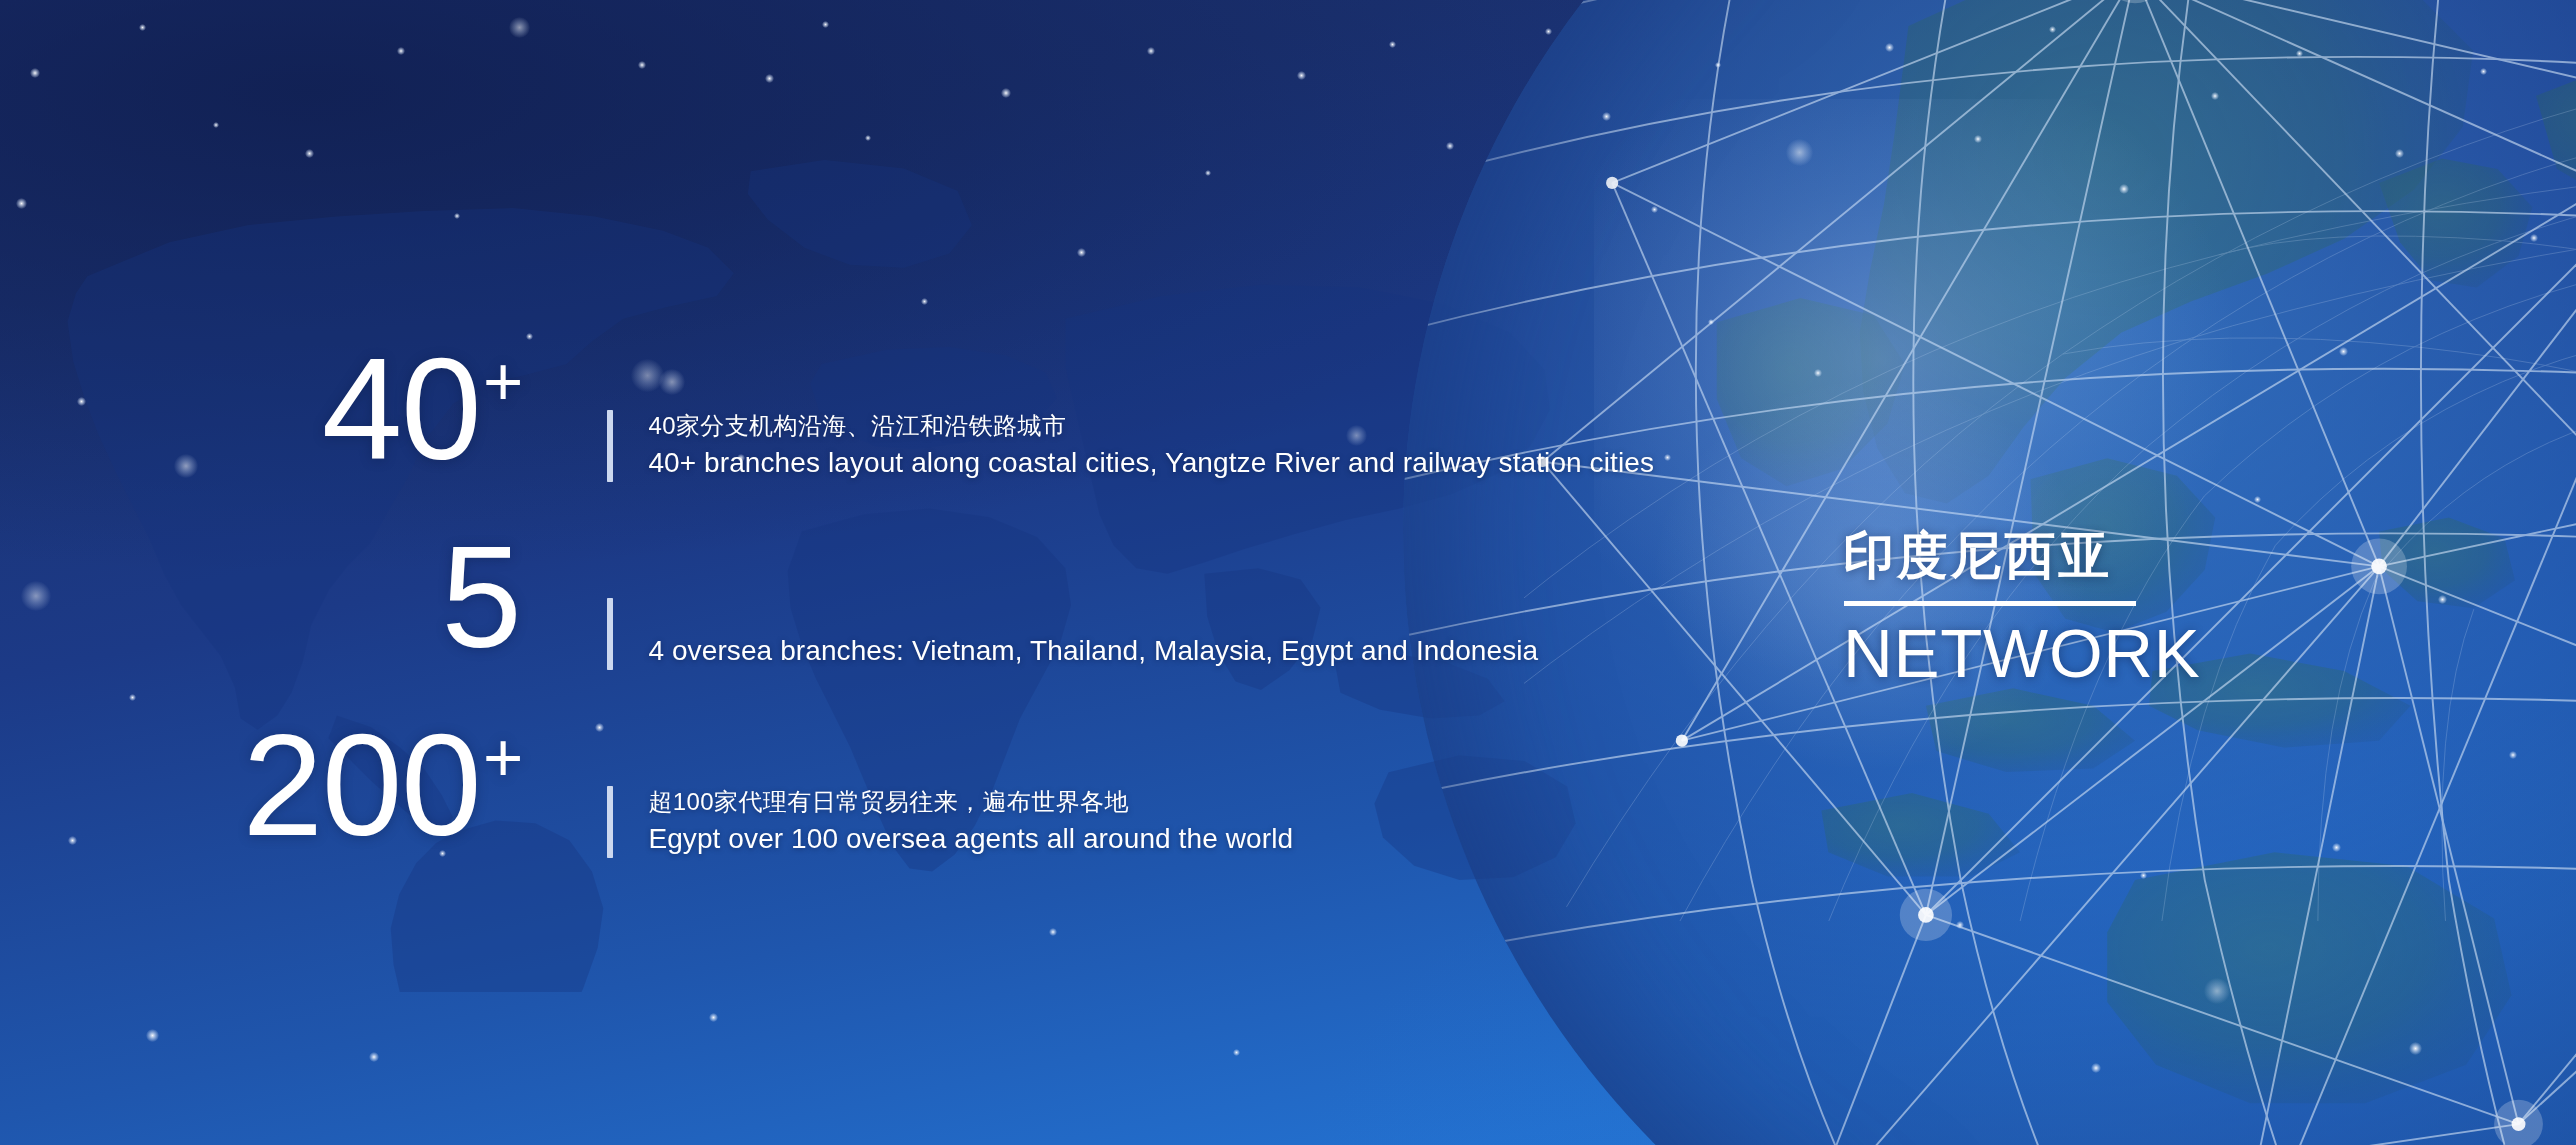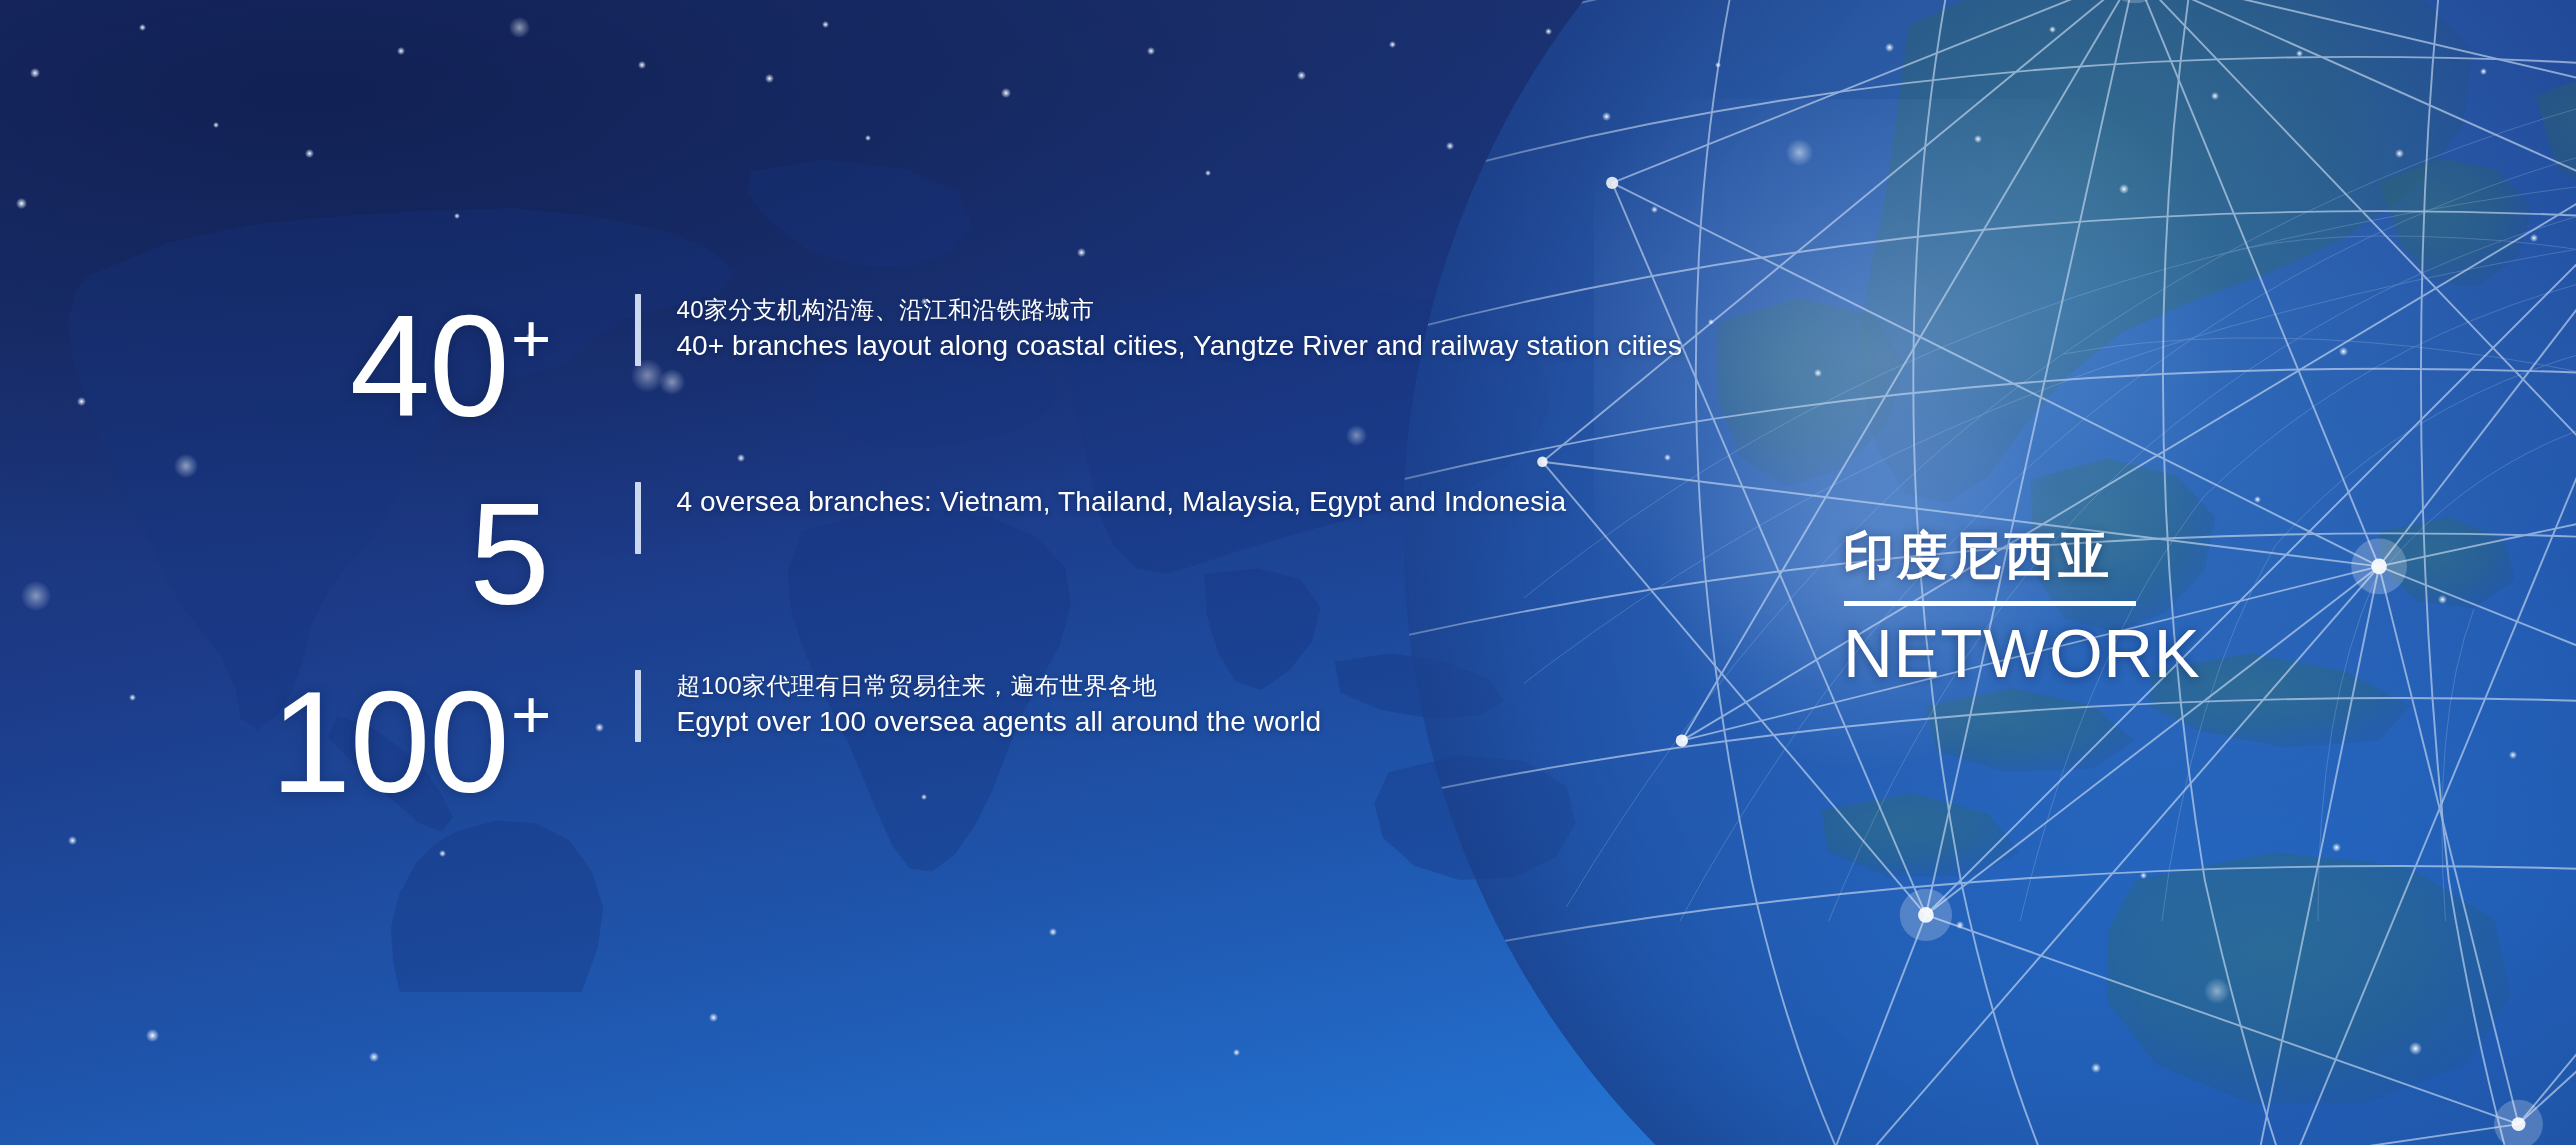--- a/index.html
+++ b/index.html
@@ -112,23 +112,22 @@
 
   
   .stats{
     position:absolute;
     left:0; top:294px;
     width:1701px;
   }
   .stat-row{
     position:relative;
     display:flex;
-    align-items:flex-start;
+    align-items:flex-end;
     height:188px;
-    margin-left:28px;
   }
   .stat-num{
     width:539px;
     text-align:right;
     padding-right:15.6px;
     color:#ffffff;
     font-weight:300;
     font-size:145px;
     line-height:1;
     letter-spacing:-1.4px;
@@ -466,21 +465,21 @@
 
     <div class="stat-row">
       <div class="stat-num"><span>5</span><span class="plus"></span></div>
       <div class="stat-bar"></div>
       <div class="stat-text">
         <div class="stat-en">4 oversea branches: Vietnam, Thailand, Malaysia, Egypt and Indonesia</div>
       </div>
     </div>
 
     <div class="stat-row">
-      <div class="stat-num"><span>100</span><span class="plus">+</span></div>
+      <div class="stat-num"><span>200</span><span class="plus">+</span></div>
       <div class="stat-bar"></div>
       <div class="stat-text">
         <div class="stat-cn">超100家代理有日常贸易往来，遍布世界各地</div>
         <div class="stat-en">Egypt over 100 oversea agents all around the world</div>
       </div>
     </div>
 
   </div>
 
   <div class="title-block">

